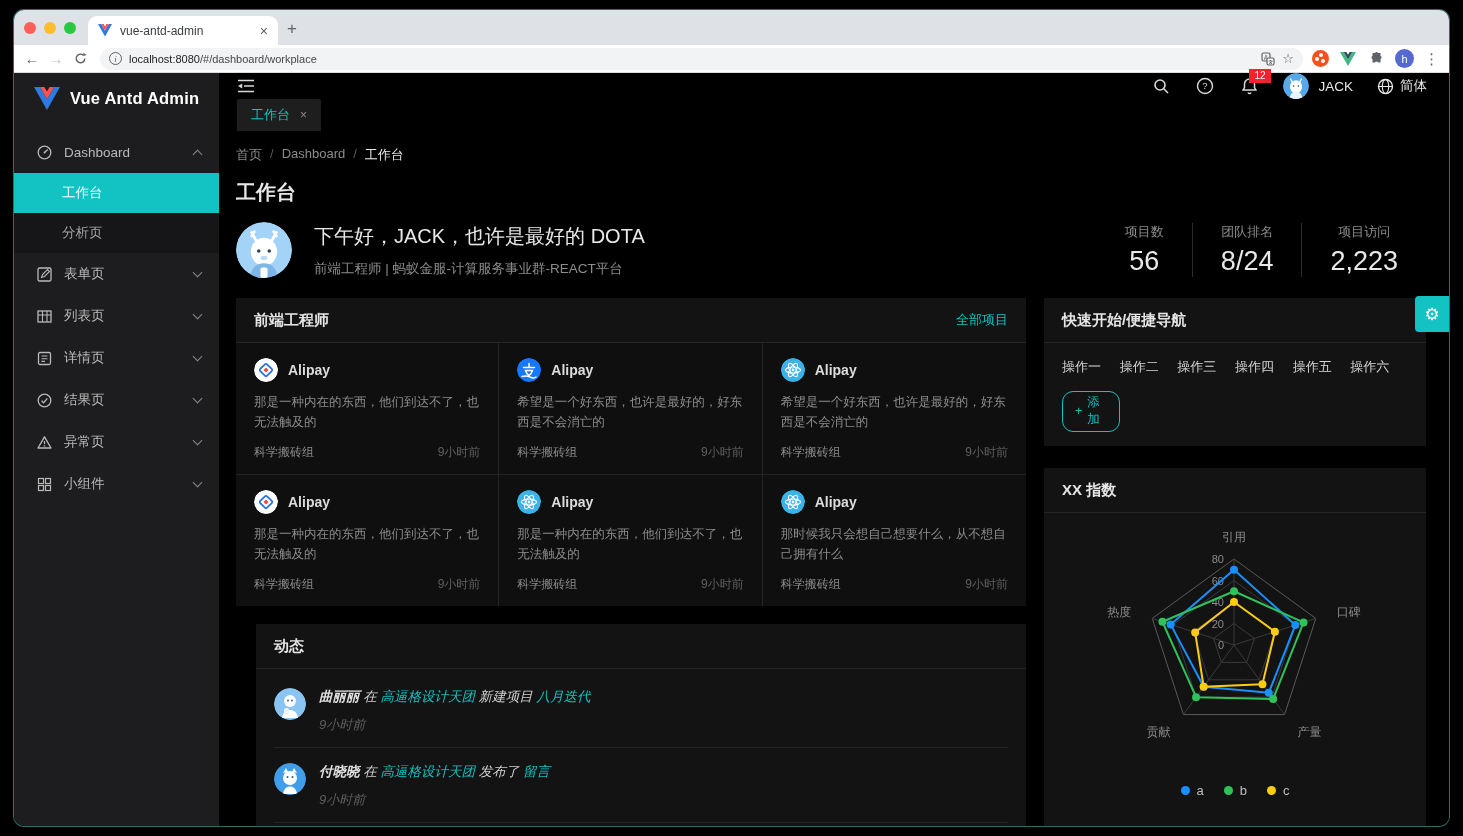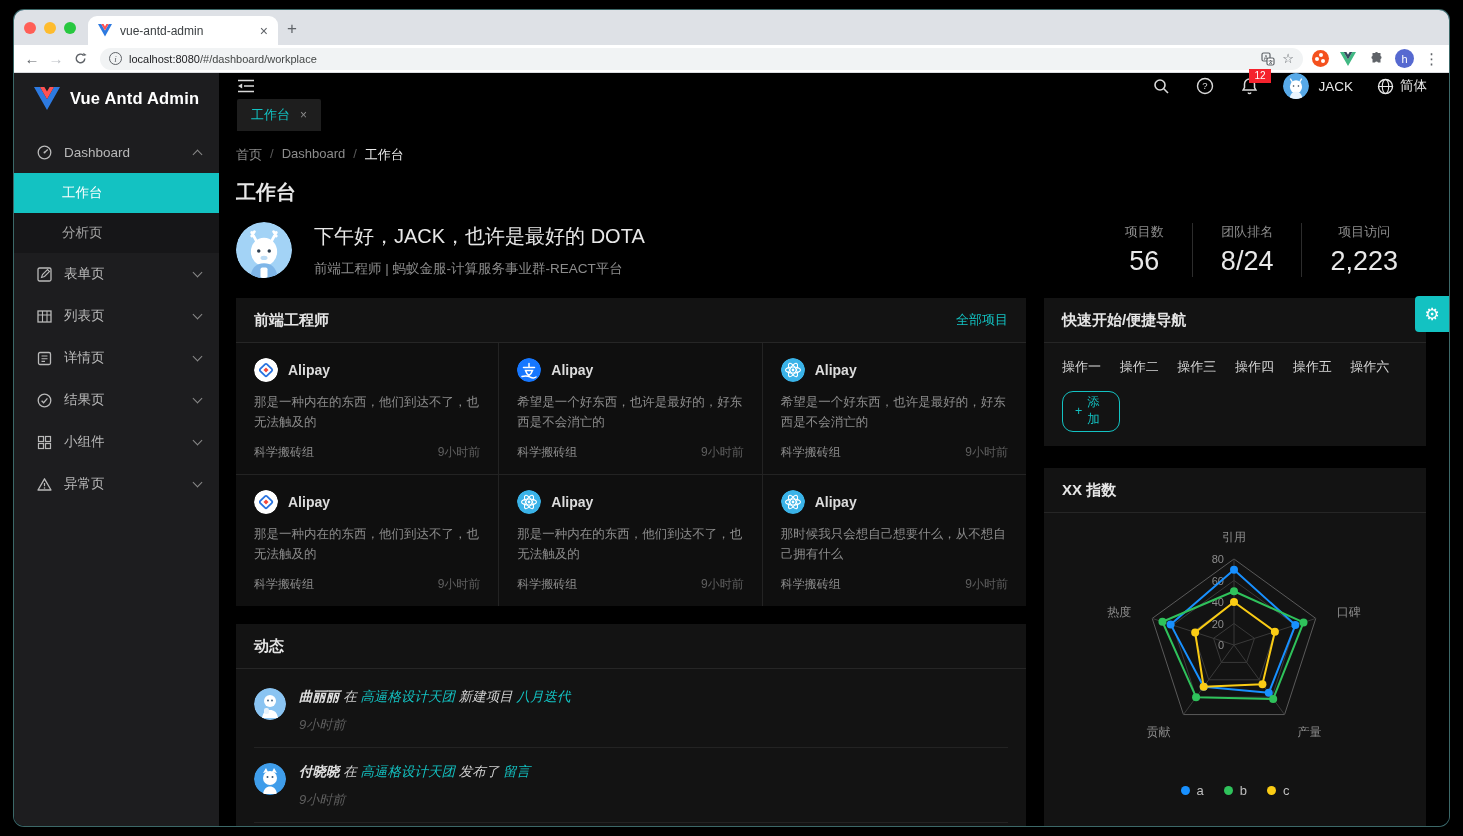--- a/index.html
+++ b/index.html
@@ -109,21 +109,21 @@
   .pcard { padding:15px 18px 13px; border-right:1px solid #232323; border-bottom:1px solid #232323; }
   .pcard:nth-child(3n) { border-right:none; }
   .pcard:nth-child(n+4) { border-bottom:none; }
   .pc-head { display:flex; align-items:center; gap:10px; margin-bottom:10px; }
   .pc-ic { width:24px; height:24px; border-radius:50%; overflow:hidden; flex:none; }
   .pc-title { font-size:14px; font-weight:600; color:#dcdcdc; }
   .pc-desc { font-size:12.5px; color:#8c8c8c; line-height:1.6; height:40px; overflow:hidden; margin-bottom:12px; }
   .pc-foot { display:flex; justify-content:space-between; font-size:12px; color:#5f5f5f; }
   .pc-foot .g { color:#8c8c8c; }
 
-  .feed { margin-top:18px; }
+  .feed { margin-top:18px;margin-left:20px; }
   .feed-body { padding:4px 18px 0; background:#131313; }
   .fitem { display:flex; gap:13px; padding:15px 0 13px; border-bottom:1px solid #232323;font-style:italic; }
   .fitem:last-child { border-bottom:none; }
   .fav { width:32px; height:32px; border-radius:50%; overflow:hidden; flex:none; }
   .ftext { font-size:13.5px; color:#cfcfcf; line-height:1.4; }
   .ftext .u { font-weight:600; color:#dedede; }
   .ftext a { color:#13c2c2; text-decoration:none; }
   .ftime { font-size:13px; color:#5f5f5f; margin-top:9px; }
   .fitem.partial { height:11px; padding:4px 0 0; overflow:hidden; border-bottom:none; }
 
@@ -273,38 +273,38 @@
                   <circle cx="7.5" cy="7.5" r="6.3" fill="none" stroke="#b9b9b9" stroke-width="1.3"></circle>
                   <path d="M4.6 7.7l2 2 3.8-4.4" fill="none" stroke="#b9b9b9" stroke-width="1.3"></path>
                 </svg>
           </span>
           <span class="grow">结果页</span>
           <span class="chev"></span>
         </div>
         <div class="mi">
           <span class="micon">
             <svg width="15" height="15" viewBox="0 0 15 15">
+                  <path d="M7.5 1.8L14 13H1z" fill="none" stroke="#b9b9b9" stroke-width="1.3" stroke-linejoin="round"></path>
+                  <path d="M7.5 6v3.2" stroke="#b9b9b9" stroke-width="1.2"></path>
+                  <circle cx="7.5" cy="11" r=".8" fill="#b9b9b9"></circle>
+                </svg>
+          </span>
+          <span class="grow">异常页</span>
+          <span class="chev"></span>
+        </div>
+        <div class="mi">
+          <span class="micon">
+            <svg width="15" height="15" viewBox="0 0 15 15">
                   <rect x="1.5" y="1.5" width="5" height="5" fill="none" stroke="#b9b9b9" stroke-width="1.2"></rect>
                   <rect x="8.5" y="1.5" width="5" height="5" fill="none" stroke="#b9b9b9" stroke-width="1.2"></rect>
                   <rect x="1.5" y="8.5" width="5" height="5" fill="none" stroke="#b9b9b9" stroke-width="1.2"></rect>
                   <rect x="8.5" y="8.5" width="5" height="5" fill="none" stroke="#b9b9b9" stroke-width="1.2"></rect>
                 </svg>
           </span>
           <span class="grow">小组件</span>
-          <span class="chev"></span>
-        </div>
-        <div class="mi">
-          <span class="micon">
-            <svg width="15" height="15" viewBox="0 0 15 15">
-                  <path d="M7.5 1.8L14 13H1z" fill="none" stroke="#b9b9b9" stroke-width="1.3" stroke-linejoin="round"></path>
-                  <path d="M7.5 6v3.2" stroke="#b9b9b9" stroke-width="1.2"></path>
-                  <circle cx="7.5" cy="11" r=".8" fill="#b9b9b9"></circle>
-                </svg>
-          </span>
-          <span class="grow">异常页</span>
           <span class="chev"></span>
         </div>
       </div>
     </div>
 
     <div class="main">
 
       <div class="appbar">
         <span class="fold">
           <svg width="18" height="16" viewBox="0 0 18 16">

